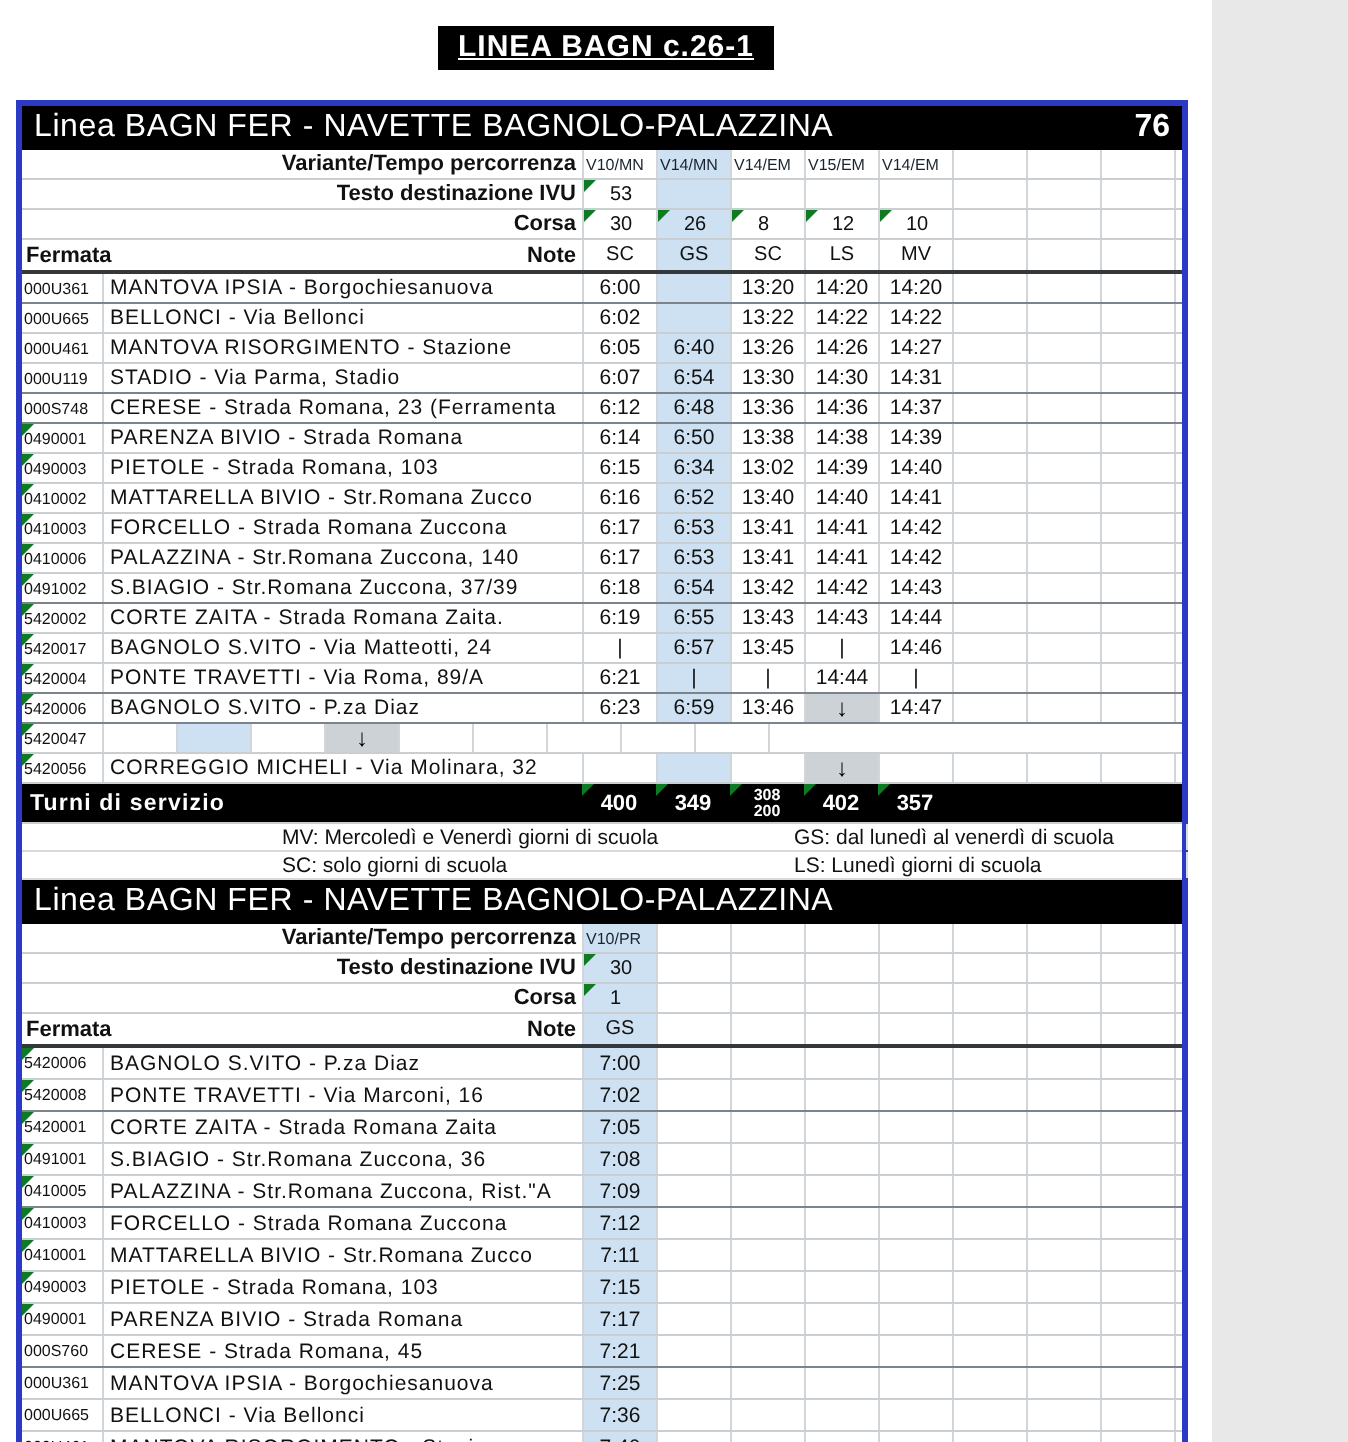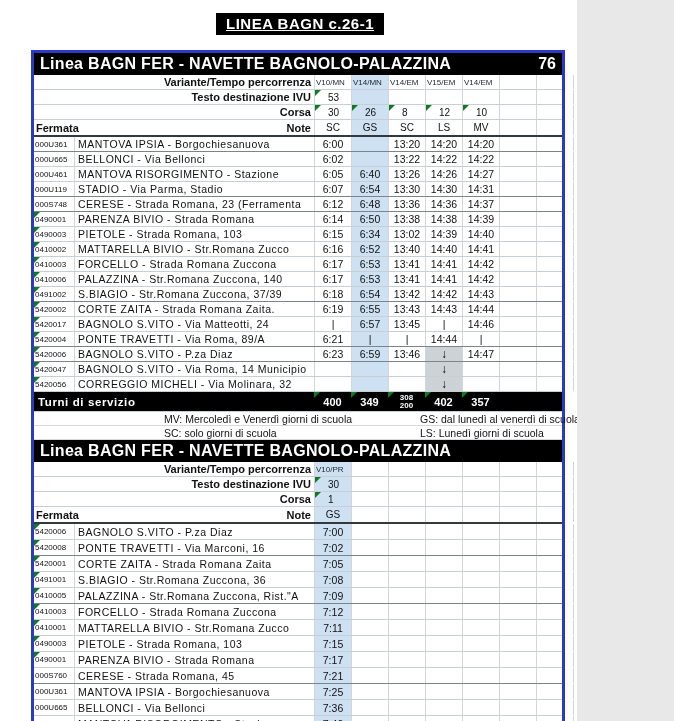--- a/index.html
+++ b/index.html
@@ -1,24 +1,24 @@
 <!DOCTYPE html>
 <html><head>
 <meta charset="utf-8">
 <style>
   html,body{margin:0;padding:0;background:#e8e8e8;}
-  .page{position:relative;width:554px;height:721px;background:#ffffff;overflow:hidden;
-        font-family:"Liberation Sans",sans-serif;color:#111;padding-left:23px;}
+  .page{position:relative;width:606px;height:721px;background:#ffffff;overflow:hidden;
+        font-family:"Liberation Sans",sans-serif;color:#111;}
   .title-wrap{text-align:center;padding-top:13px;height:33px;}
   .doc-title{display:inline-block;background:#000;color:#fff;font-weight:bold;font-size:15px;
              letter-spacing:.5px;padding:2px 10px 3px 10px;text-decoration:underline;}
   .board{margin:4px 12px 0 8px;border:3px solid #2c39c4;background:#fff;}
   .hdrbar{height:22px;background:#000;color:#fff;display:flex;justify-content:space-between;
           align-items:center;padding:0 6px;}
-  .hdrbar .ht{font-weight:bold;font-size:16px;letter-spacing:.3px;white-space:nowrap;}
+  .hdrbar .ht{font-weight:normal;font-size:16px;letter-spacing:.3px;white-space:nowrap;}
   .hdrbar .hn{font-weight:bold;font-size:16px;}
   .row{display:flex;border-bottom:1px solid #c9ced2;background:#fff;}
   .row.sep{border-bottom-color:#7b848c;}
   .row.meta,.row.data{height:14px;}
   .sec2 .row.data{height:15px;}
   .row.noteh{height:15px;border-bottom:2px solid #33383d;}
   .cell{box-sizing:border-box;position:relative;display:flex;align-items:center;
         justify-content:center;overflow:hidden;flex:none;}
   .cell+.cell{border-left:1px solid #d2d6da;}
   .c-label{width:280px;justify-content:flex-end;font-weight:bold;font-size:11px;
@@ -600,23 +600,20 @@
           <div class="cell c-e"></div>
           <div class="cell c-e"></div>
           <div class="cell c-e"></div>
           <div class="cell c-e"></div>
         </div>
         <div class="row data">
           <div class="cell c-code">
             <span class="flag"></span>
             <span>5420047</span>
           </div>
-          <div class="cell c-name">
-            <span>BAGNOLO S.VITO - Via Roma, 14 Municipio</span>
-          </div>
           <div class="cell c-t">
             <span></span>
           </div>
           <div class="cell c-t hl">
             <span></span>
           </div>
           <div class="cell c-t">
             <span></span>
           </div>
           <div class="cell c-t arrow">

